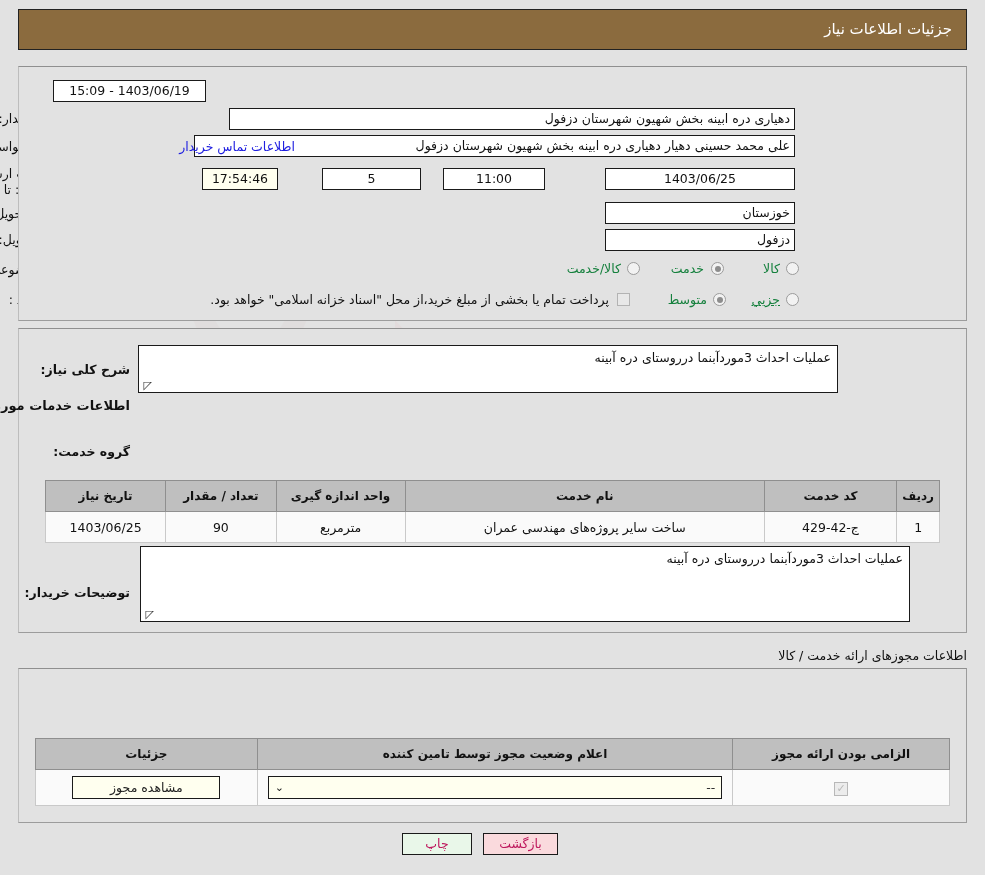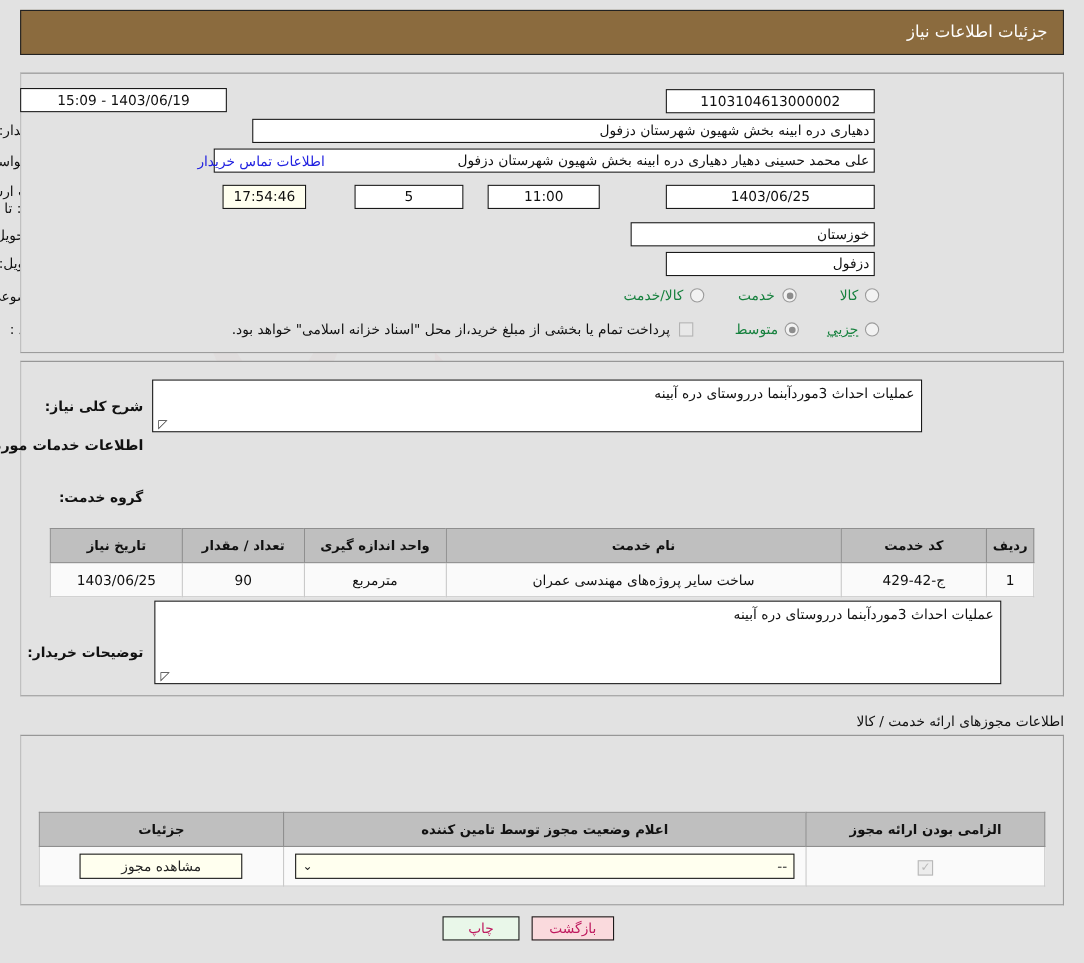--- a/index.html
+++ b/index.html
@@ -257,43 +257,42 @@
     </g>
   </svg>
 
   <div class="header-bar">
     <div class="header-title">جزئیات اطلاعات نیاز</div>
   </div>
 
   <div class="panel panel-top"></div>
 
   <div class="lbl" style="right:896px; top:84px;">شماره نیاز:</div>
-  <div class="fld c" style="right:190px; top:81px; width:190px; z-index:3;">1103104613000002</div>
 
   <div class="lbl" style="right:653px; top:84px;">تاریخ و ساعت اعلان عمومی:</div>
-  <div class="fld c" style="right:779px; top:80px; width:188px; z-index:3;">1403/06/19 - 15:09</div>
+  <div class="fld c" style="right:779px; top:80px; width:153px; z-index:3;">1403/06/19 - 15:09</div>
 
   <div class="lbl" style="right:888px; top:111px;">نام دستگاه خریدار:</div>
   <div class="fld" style="right:190px; top:108px; width:566px; z-index:3;">دهیاری دره ابینه بخش شهیون شهرستان دزفول</div>
 
   <div class="lbl" style="right:888px; top:139px;">ایجاد کننده درخواست:</div>
   <div class="fld" style="right:190px; top:135px; width:601px; z-index:3;">علی محمد حسینی دهیار دهیاری دره ابینه بخش شهیون شهرستان دزفول</div>
   <div class="link" style="right:690px; top:139px; z-index:4;">اطلاعات تماس خریدار</div>
 
   <div class="lbl" style="right:940px; top:166px; width:98px; line-height:16px; white-space:normal; text-align:right;">مهلت ارسال پاسخ: تا تاریخ:</div>
   <div class="fld c" style="right:190px; top:168px; width:190px; z-index:3;">1403/06/25</div>
   <div class="lbl" style="right:392px; top:172px;">ساعت</div>
   <div class="fld c" style="right:440px; top:168px; width:102px; z-index:3;">11:00</div>
   <div class="fld c" style="right:564px; top:168px; width:99px; z-index:3;">5</div>
   <div class="lbl" style="right:670px; top:172px;">روز و</div>
   <div class="fld c ivory" style="right:707px; top:168px; width:76px; z-index:3;">17:54:46</div>
   <div class="lbl" style="right:790px; top:172px;">ساعت باقي مانده</div>
 
   <div class="lbl" style="right:896px; top:206px;">استان محل تحویل:</div>
-  <div class="fld" style="right:190px; top:202px; width:222px; z-index:3;">خوزستان</div>
+  <div class="fld" style="right:190px; top:202px; width:190px; z-index:3;">خوزستان</div>
 
   <div class="lbl" style="right:896px; top:232px;">شهر محل تحویل:</div>
   <div class="fld" style="right:190px; top:229px; width:190px; z-index:3;">دزفول</div>
 
   <div class="lbl" style="right:888px; top:262px;">طبقه بندی موضوعی:</div>
   <span class="radio" style="right:186px; top:262px; z-index:3;"></span>
   <span class="radio-lbl" style="right:205px; top:261px; z-index:3;">کالا</span>
   <span class="radio on" style="right:261px; top:262px; z-index:3;"></span>
   <span class="radio-lbl" style="right:281px; top:261px; z-index:3;">خدمت</span>
   <span class="radio" style="right:345px; top:262px; z-index:3;"></span>

